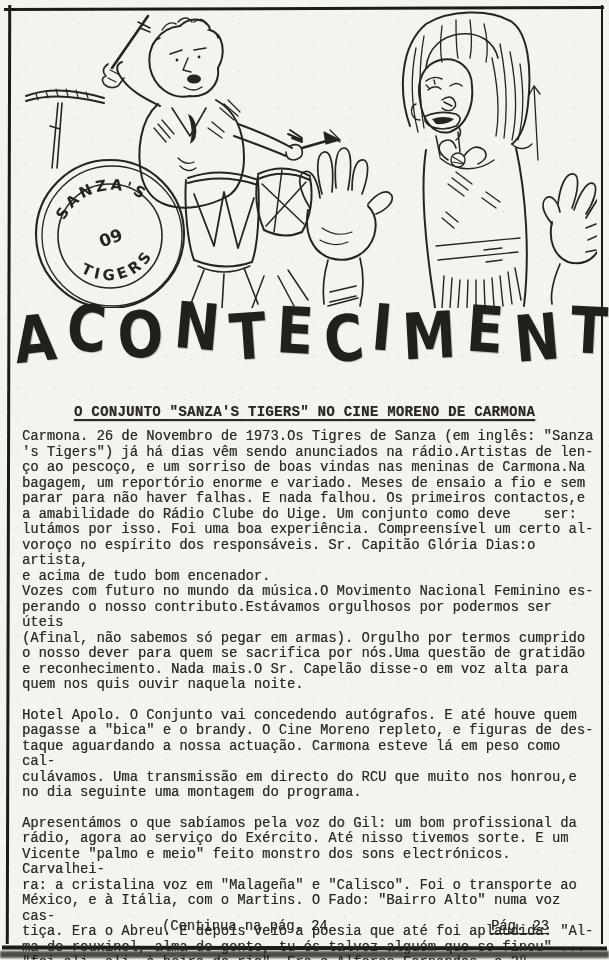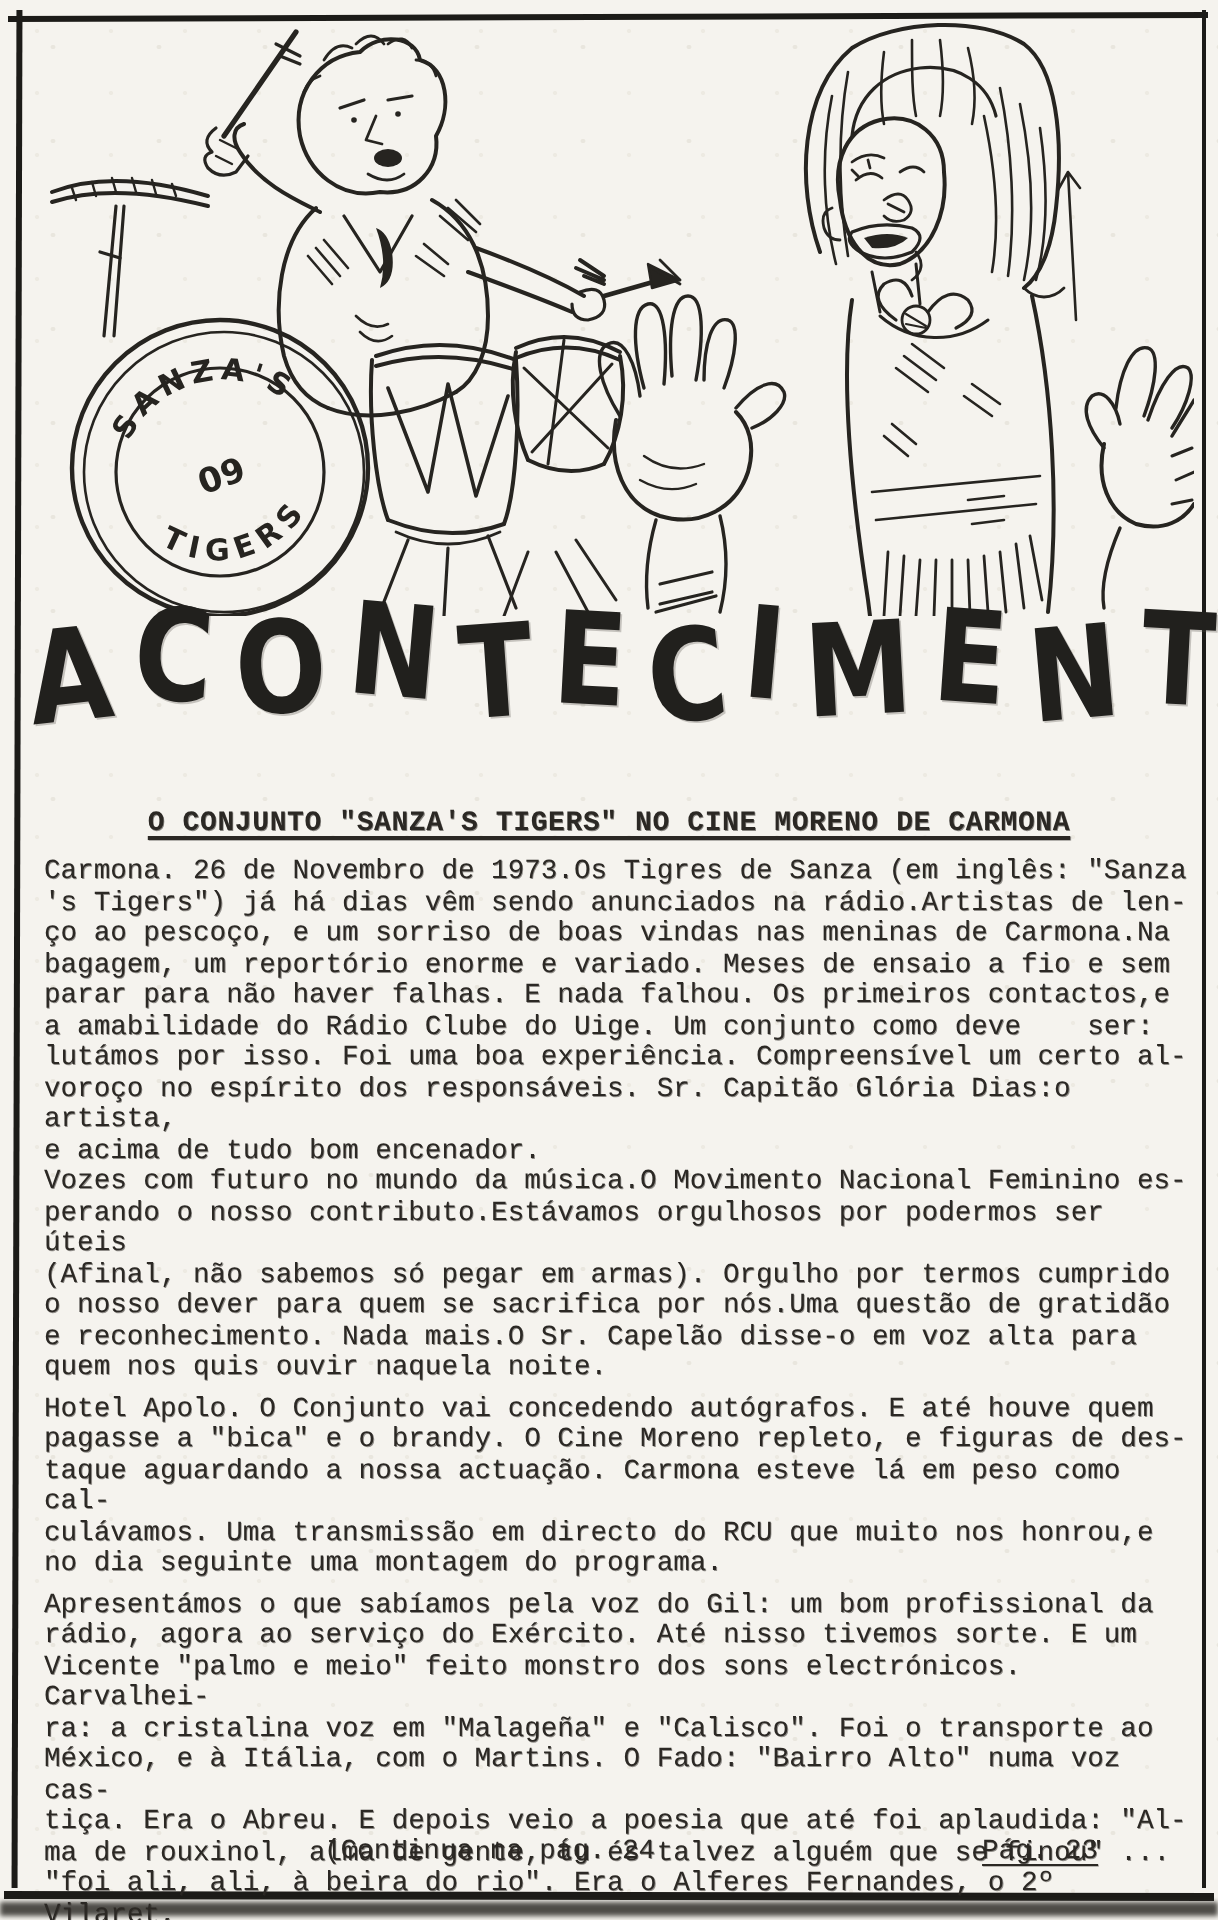--- a/index.html
+++ b/index.html
@@ -38,21 +38,21 @@
     text-decoration:underline;text-underline-offset:3px;text-decoration-thickness:1.5px;
     color:#2b2824;text-shadow:.4px .3px 0 rgba(43,40,36,.55);
   }
 
   .bodytext{
     position:absolute;top:429px;left:22px;width:575px;
     font-size:13.8px;line-height:15.5px;
     text-shadow:.4px .3px 0 rgba(43,40,36,.5);
   }
   .bodytext p{margin:0;white-space:pre-wrap;}
-  .bodytext p.gap{margin-top:5px;}
+  .bodytext p.gap{margin-top:15px;}
 
   .footer{
     position:absolute;top:919px;left:22px;right:60px;
     display:flex;justify-content:space-between;align-items:baseline;
     font-size:13.8px;padding-left:140px;
     text-shadow:.4px .3px 0 rgba(43,40,36,.5);
   }
   .pagenum{font-weight:normal;text-decoration:underline;text-underline-offset:3px;}
 </style>
 </head>

